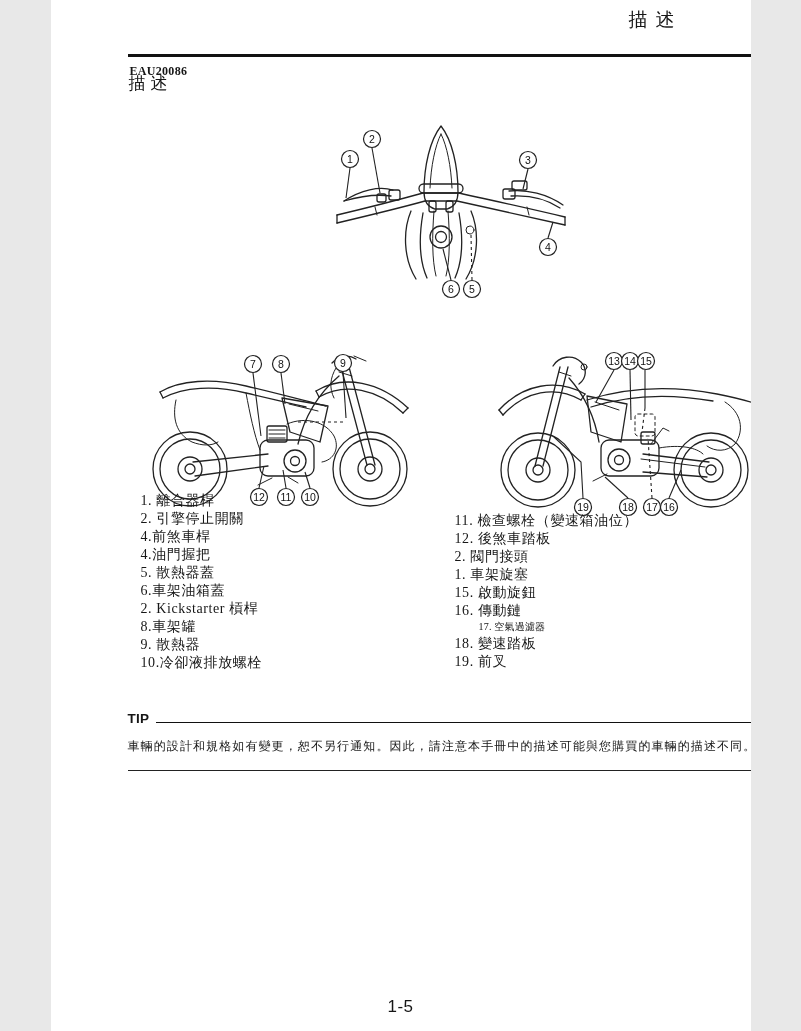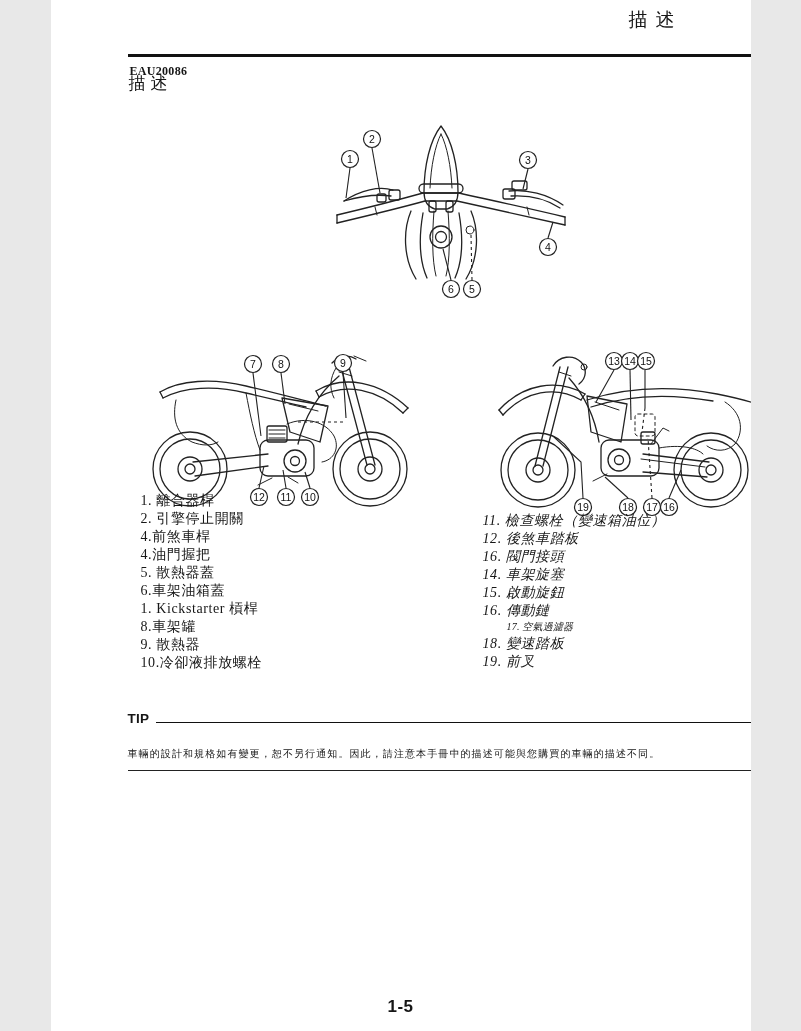--- a/index.html
+++ b/index.html
@@ -20,29 +20,29 @@
   .ln{fill:none;stroke:#222;stroke-width:1.3;stroke-linecap:round;stroke-linejoin:round;}
   .lnthin{fill:none;stroke:#222;stroke-width:1;stroke-linecap:round;}
   .leader{fill:none;stroke:#222;stroke-width:1.1;}
   .dashed{stroke-dasharray:3 3;}
   .co-circle{fill:#fff;stroke:#222;stroke-width:1.2;}
   .co-num{font-family:"Liberation Sans","DejaVu Sans",sans-serif;font-size:10.5px;fill:#111;text-anchor:middle;}
   .parts-list{font-size:14px;letter-spacing:0.6px;}
   .list-row{height:18px;line-height:18px;white-space:nowrap;}
   .list-row.small{height:15px;line-height:13px;font-size:10px;letter-spacing:0.2px;margin-left:24px;}
   .list-left{left:90px;top:492px;}
-  .list-right{left:432px;top:512px;font-style:italic;}
+  .list-right{left:404px;top:512px;}
   .tip-block{left:77px;top:711px;width:651px;}
   .tip-head{display:flex;align-items:center;}
   .tip-label{font-family:"Liberation Sans","DejaVu Sans",sans-serif;font-weight:bold;font-size:13.5px;letter-spacing:0.3px;}
   .tip-rule{flex:1;height:0;border-top:1.6px solid #111;margin-left:7px;margin-top:8px;}
-  .tip-text{margin-top:20px;font-size:10px;line-height:15.5px;letter-spacing:1.1px;text-align:justify;}
+  .tip-text{margin-top:13px;font-size:12px;line-height:15.5px;letter-spacing:1.1px;text-align:justify;}
   .bottom-rule{left:77px;top:770px;width:651px;height:0;border-top:1.3px solid #222;}
   .page-number{left:0;top:997px;width:100%;text-align:center;
-    font-family:"Liberation Sans","DejaVu Sans",sans-serif;font-weight:bold;font-size:17px;letter-spacing:0.5px;}
+    font-family:"Liberation Sans","DejaVu Sans",sans-serif;font-weight:normal;font-size:17px;letter-spacing:0.5px;}
 </style>
 </head>
 <body>
 
 <div class="page">
 
   <div class="abs header-title">描述</div>
   <div class="abs header-rule"></div>
   <div class="abs section-code">EAU20086</div>
   <div class="abs section-title">描述</div>
@@ -289,30 +289,30 @@
     </g>
   </svg>
 
   <div class="abs parts-list list-left">
       <div class="list-row">1. 離合器桿</div>
       <div class="list-row">2. 引擎停止開關</div>
       <div class="list-row">4.前煞車桿</div>
       <div class="list-row">4.油門握把</div>
       <div class="list-row">5. 散熱器蓋</div>
       <div class="list-row">6.車架油箱蓋</div>
-      <div class="list-row">1. Kickstarter 槓桿</div>
+      <div class="list-row">2. Kickstarter 槓桿</div>
       <div class="list-row">8.車架罐</div>
       <div class="list-row">9. 散熱器</div>
       <div class="list-row">10.冷卻液排放螺栓</div>
     </div>
   <div class="abs parts-list list-right">
       <div class="list-row">11. 檢查螺栓（變速箱油位）</div>
       <div class="list-row">12. 後煞車踏板</div>
-      <div class="list-row">16. 閥門接頭</div>
-      <div class="list-row">14. 車架旋塞</div>
+      <div class="list-row">2. 閥門接頭</div>
+      <div class="list-row">1. 車架旋塞</div>
       <div class="list-row">15. 啟動旋鈕</div>
       <div class="list-row">16. 傳動鏈</div>
       <div class="list-row small">17. 空氣過濾器</div>
       <div class="list-row">18. 變速踏板</div>
       <div class="list-row">19. 前叉</div>
     </div>
 
   <div class="abs tip-block">
     <div class="tip-head">
       <span class="tip-label">TIP</span>

